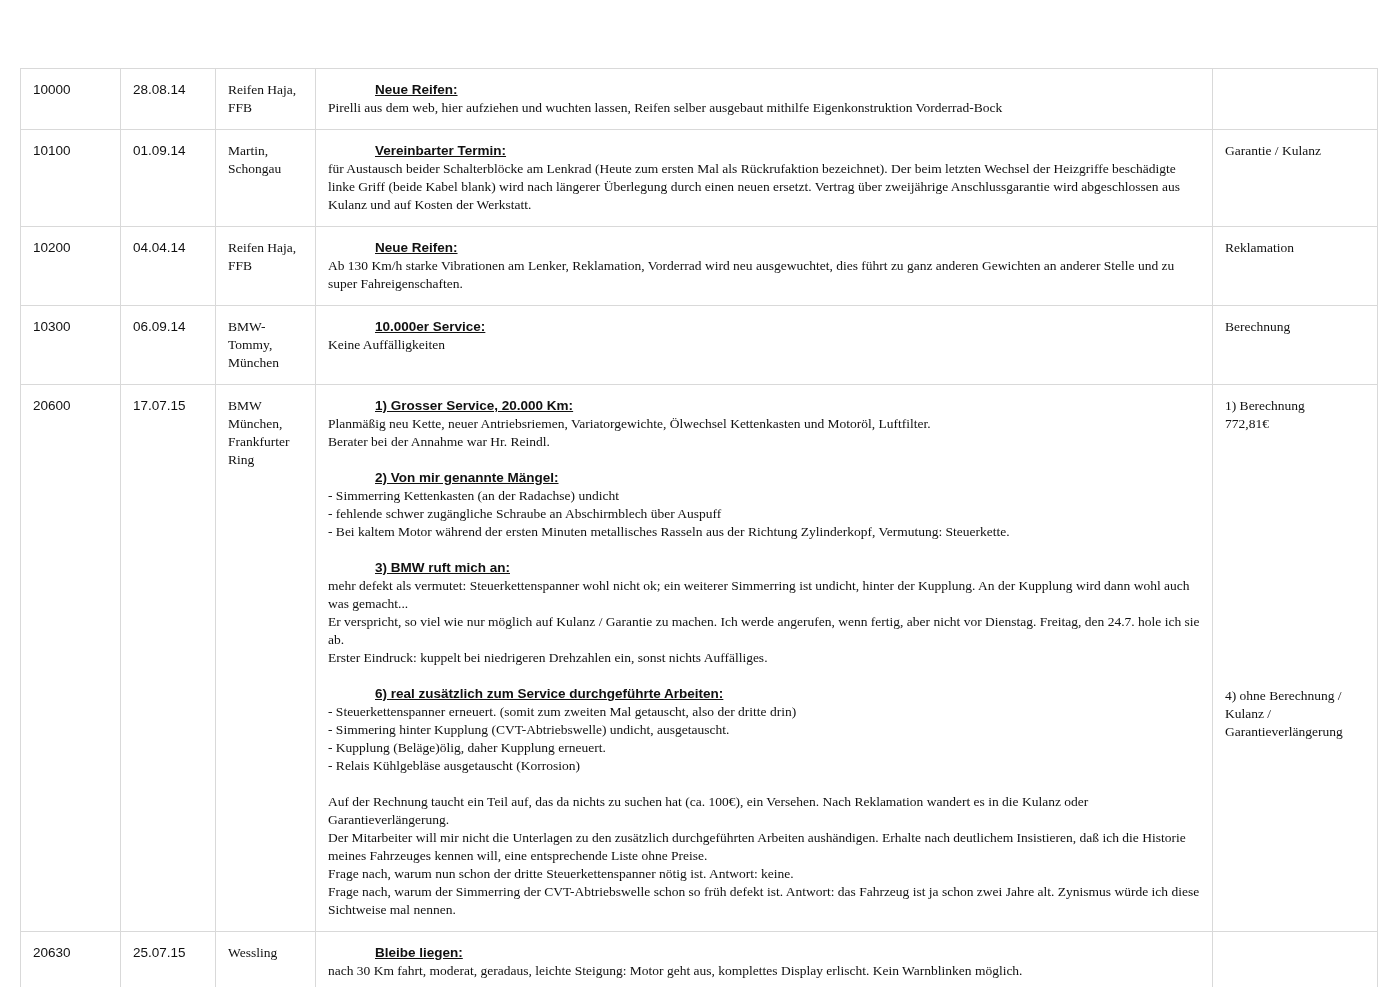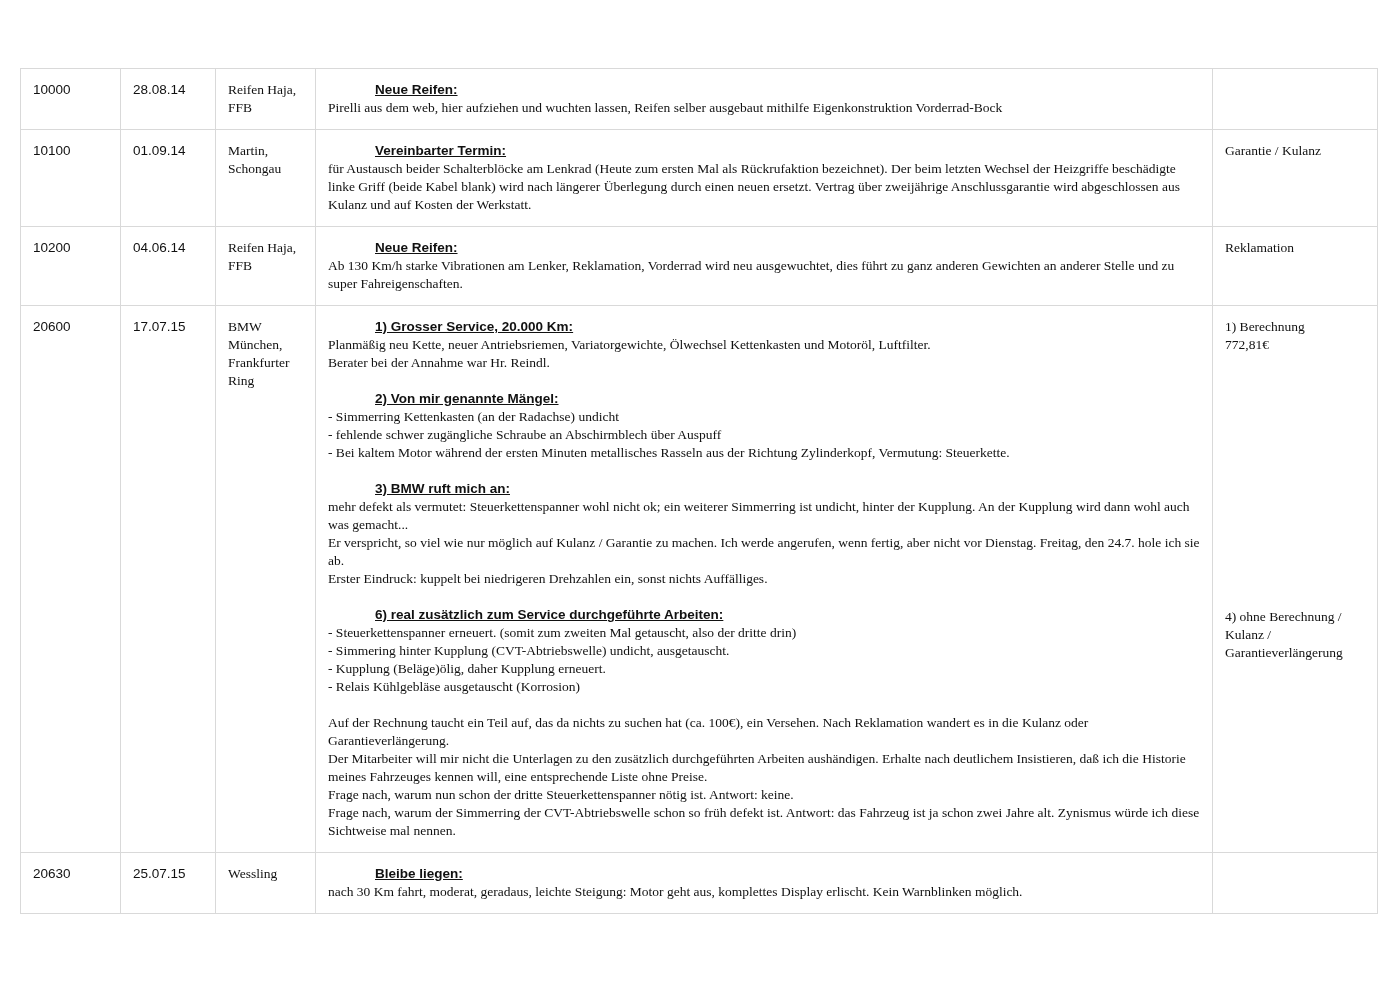--- a/index.html
+++ b/index.html
@@ -101,36 +101,56 @@
         <td>
             <div class="note">Garantie / Kulanz</div>
           </td>
       </tr>
 
       <tr>
         <td>
             <div>10200</div>
           </td>
         <td>
-            <div>04.06.14</div>
+            <div>04.04.14</div>
           </td>
         <td>
             <div class="shop">Reifen Haja, FFB</div>
           </td>
         <td>
           <div class="section">
             <div class="heading">Neue Reifen:</div>
             <div class="body">Ab 130 Km/h starke Vibrationen am Lenker, Reklamation, Vorderrad wird neu ausgewuchtet, dies führt zu ganz anderen Gewichten an anderer Stelle und zu super Fahreigenschaften.</div>
           </div>
         </td>
         <td>
             <div class="note">Reklamation</div>
           </td>
       </tr>
 
+      <tr>
+        <td>
+            <div>10300</div>
+          </td>
+        <td>
+            <div>06.09.14</div>
+          </td>
+        <td>
+            <div class="shop">BMW-Tommy, München</div>
+          </td>
+        <td>
+          <div class="section">
+            <div class="heading">10.000er Service:</div>
+            <div class="body">Keine Auffälligkeiten</div>
+          </div>
+        </td>
+        <td>
+            <div class="note">Berechnung</div>
+          </td>
+      </tr>
 
       <tr>
         <td>
             <div>20600</div>
           </td>
         <td>
             <div>17.07.15</div>
           </td>
         <td>
             <div class="shop">BMW München, Frankfurter Ring</div>

